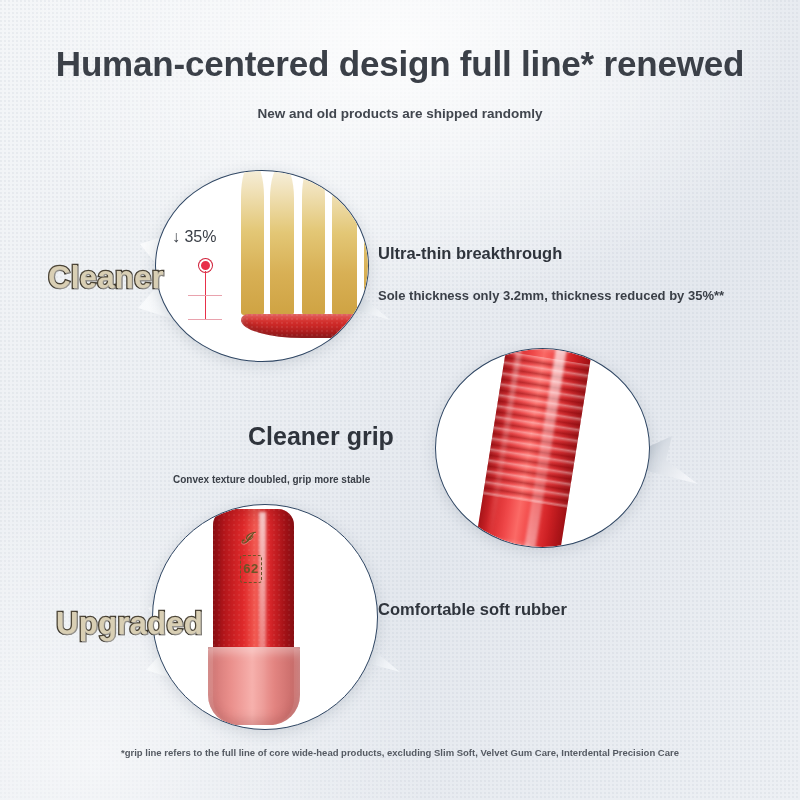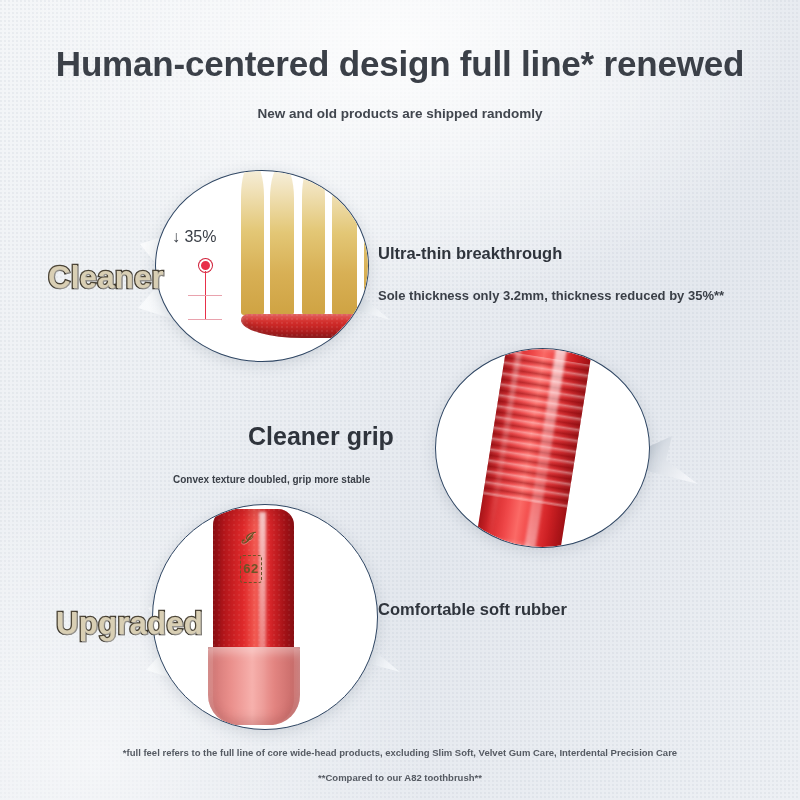--- a/index.html
+++ b/index.html
@@ -396,17 +396,16 @@
         <div class="handle-flare"></div>
       </div>
     </div>
   </div>
 
   <div class="side-label" style="left:56px; top:608px;">Upgraded</div>
 
   <div class="feat-head" style="left:378px; top:600px;">Comfortable soft rubber</div>
 
   <div id="footnotes">
-    <div class="fn">*full feel refers to the full line of core wide-head products, excluding Slim Soft, Velvet Gum Care, Interdental Precision Care</div>
-    <div class="fn">**Compared to our A82 toothbrush**</div>
+    <div class="fn">*grip line refers to the full line of core wide-head products, excluding Slim Soft, Velvet Gum Care, Interdental Precision Care</div>
   </div>
 
 </div>
 
 </body></html>

